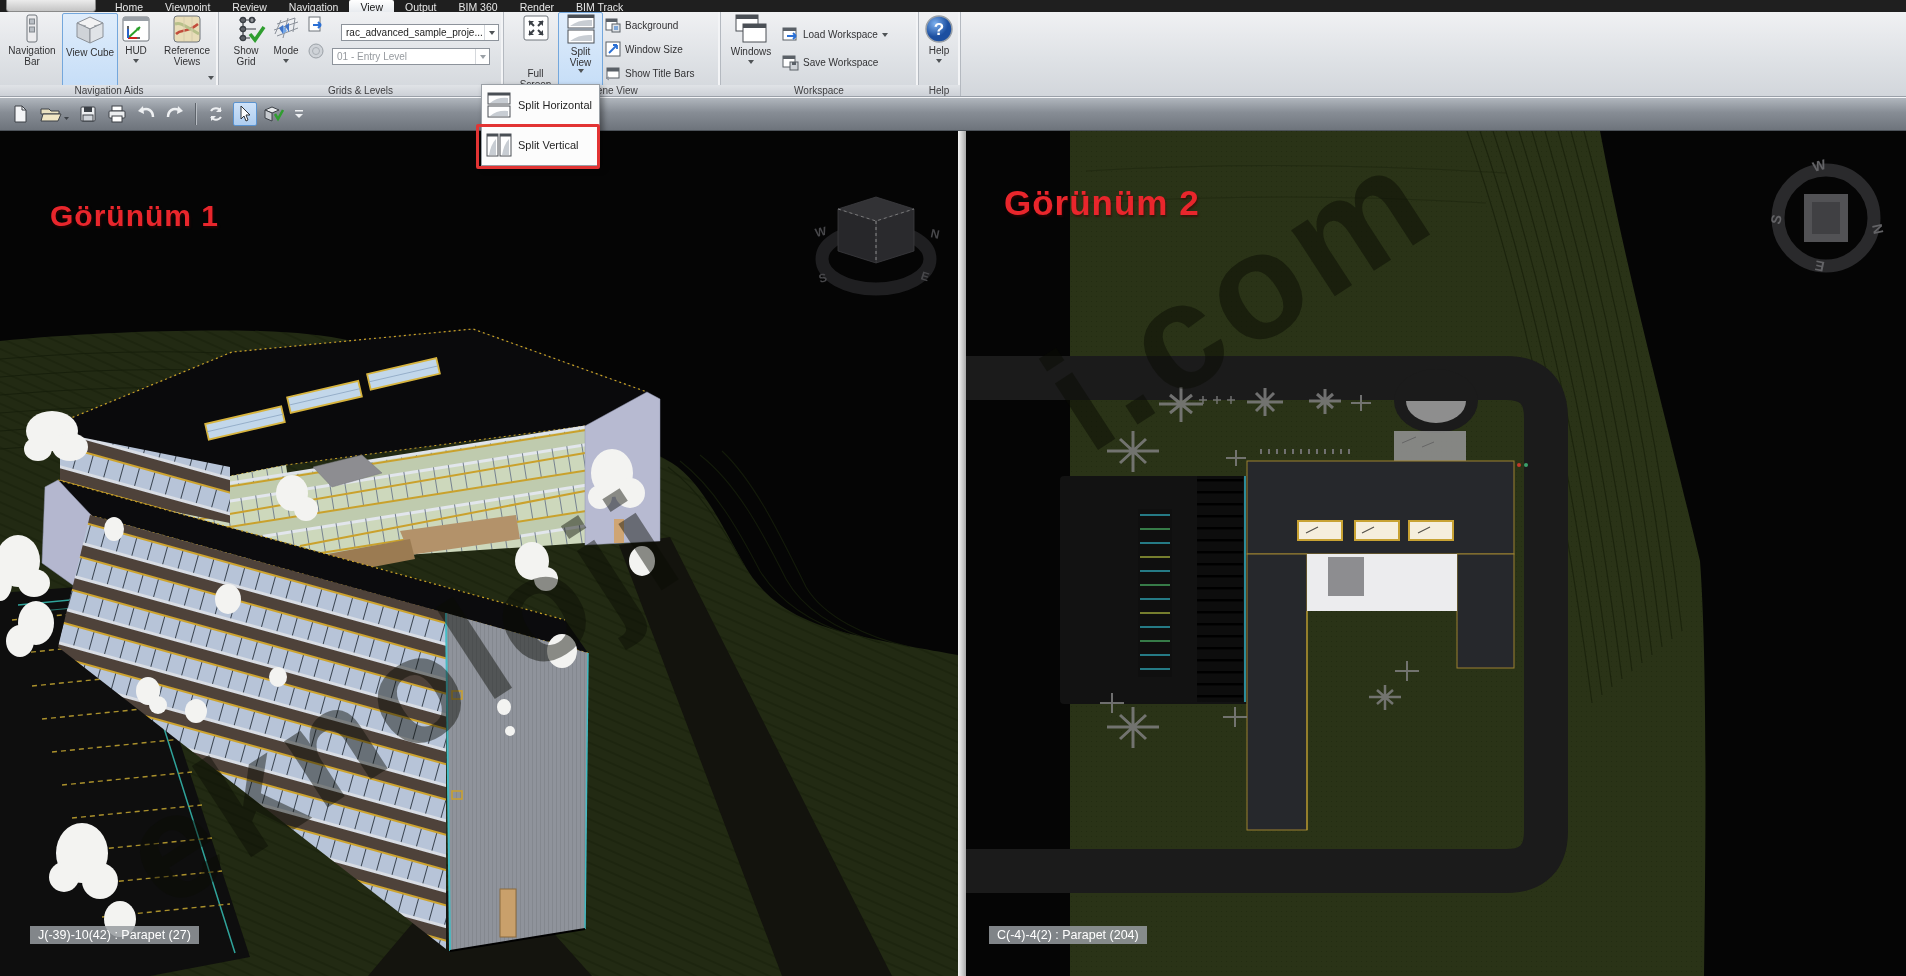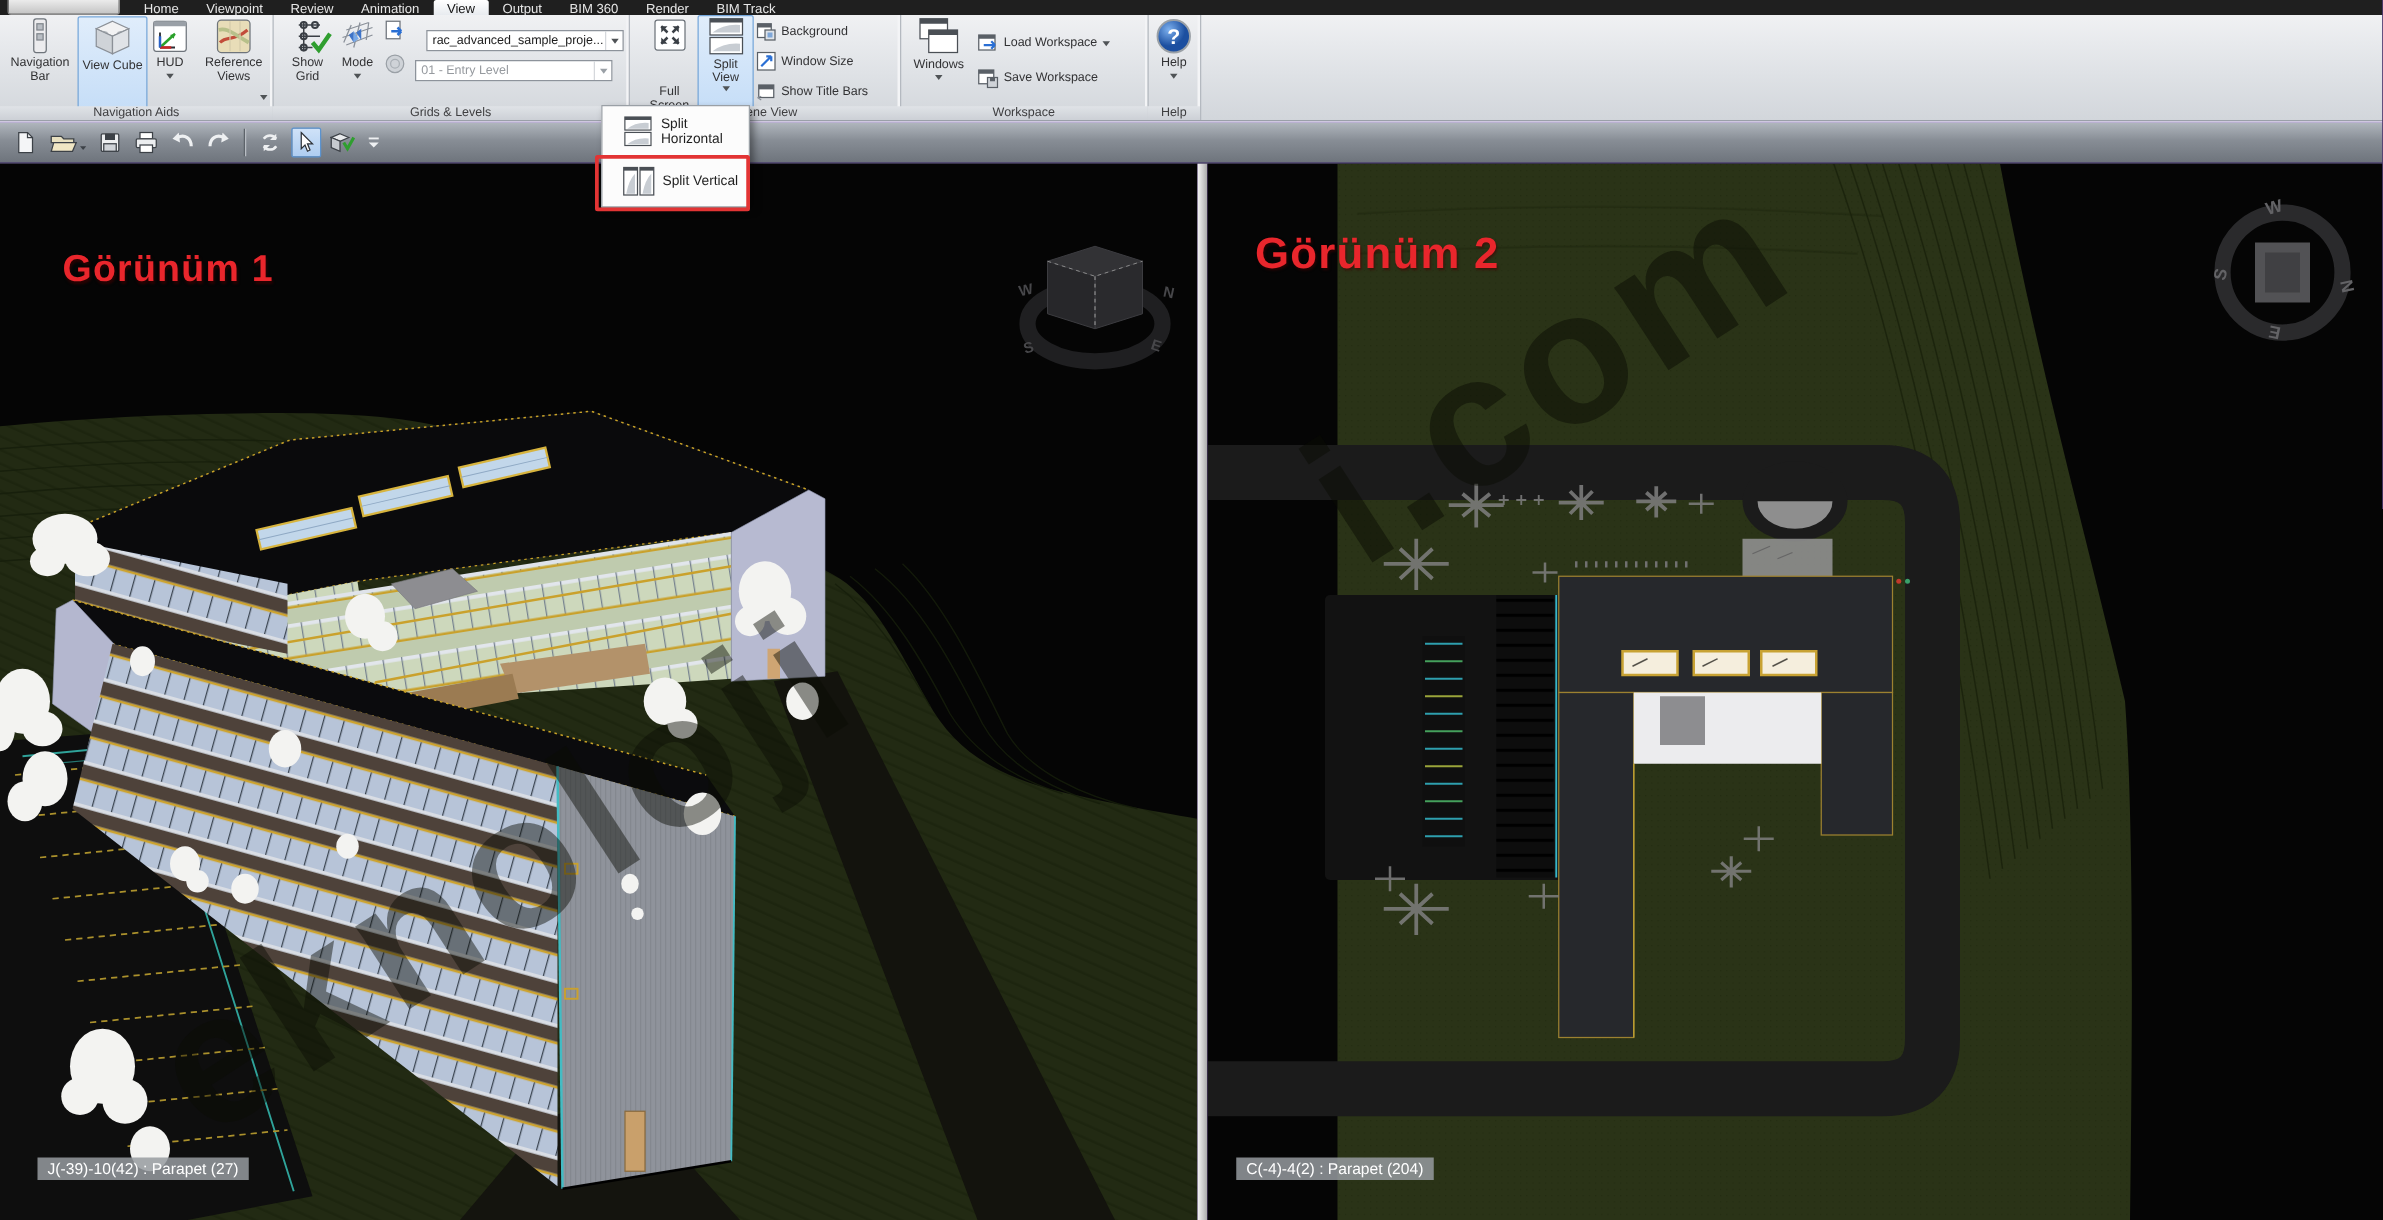--- a/index.html
+++ b/index.html
@@ -1,17 +1,17 @@
 <!DOCTYPE html>
 <html><head>
 <meta charset="utf-8">
 <style>
   html,body{margin:0;padding:0;background:#555;}
   #root{position:relative;width:1906px;height:976px;overflow:hidden;
-        font-family:"Liberation Sans",sans-serif;background:#4c1d95;}
+        font-family:"Liberation Sans",sans-serif;background:#be185d;}
 
   
   .tabbar{position:absolute;left:0;top:0;width:1906px;height:12px;background:#1f1f1f;overflow:hidden;}
   .appbtn{position:absolute;left:6px;top:-6px;width:88px;height:16px;
           background:linear-gradient(#fdfdfd,#c4c4c4);border:1px solid #8a8a8a;border-radius:3px;}
   .tabs{position:absolute;left:104px;top:0;display:flex;height:12px;}
   .tab{padding:0 11px;color:#e6e6e6;font-size:10.5px;line-height:14px;height:12px;white-space:nowrap;}
   .tab.active{background:linear-gradient(#ffffff,#e8ebef);color:#141414;border-radius:2px 2px 0 0;}
 
   
@@ -48,36 +48,36 @@
   .vplabel{position:absolute;font-weight:bold;color:#e9262c;text-shadow:1px 2px 2px rgba(70,0,0,.55);letter-spacing:1px;}
   .vplabel.l{left:50px;top:68px;font-size:30px;}
   .vplabel.r{left:38px;top:52px;font-size:35px;}
   .status{position:absolute;left:30px;top:795px;background:rgba(150,155,160,.85);color:#fff;
           font-size:12.5px;padding:2px 8px;white-space:nowrap;}
   .vp-right .status{left:23px;}
 
   
   .menu{position:absolute;left:481px;top:84px;width:117px;background:#fcfcfc;border:1px solid #9aa0a6;
         box-shadow:3px 3px 6px rgba(0,0,0,.4);z-index:50;}
-  .menu-item{height:40px;display:flex;align-items:center;gap:6px;padding-left:16px;font-size:11px;color:#1f1f1f;}
+  .menu-item{height:40px;display:flex;align-items:center;gap:6px;padding-left:4px;font-size:11px;color:#1f1f1f;}
   .redbox{position:absolute;left:476px;top:124px;width:124px;height:45px;border:3px solid #e23434;
           border-radius:2px;z-index:60;box-sizing:border-box;pointer-events:none;}
 </style>
 </head>
 <body>
 
 <div id="root">
 
   <div class="tabbar">
     <div class="appbtn"></div>
     <div class="tabs">
       <div class="tab">Home</div>
       <div class="tab">Viewpoint</div>
       <div class="tab">Review</div>
-      <div class="tab">Animation</div>
+      <div class="tab">Navigation</div>
       <div class="tab active">View</div>
       <div class="tab">Output</div>
       <div class="tab">BIM 360</div>
       <div class="tab">Render</div>
       <div class="tab">BIM Track</div>
     </div>
   </div>
 
   <div class="ribbon">
 

